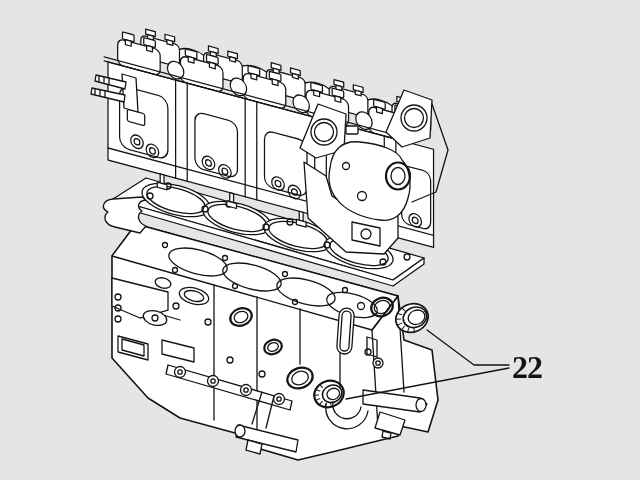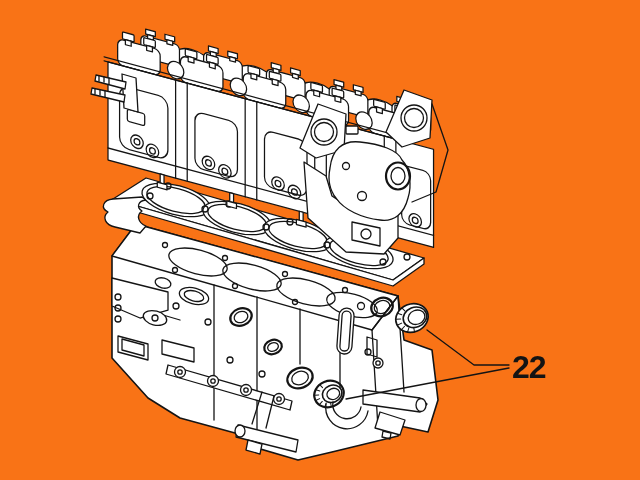--- a/index.html
+++ b/index.html
@@ -1,17 +1,17 @@
 <!DOCTYPE html>
 <html><head>
 <meta charset="utf-8">
 <style>
   html,body{margin:0;padding:0;background:#fff;}
-  .stage{position:relative;width:640px;height:480px;background:#f97316;overflow:hidden;
-         font-family:Liberation Sans, sans-serif;}
+  .stage{position:relative;width:640px;height:480px;background:#e5e5e5;overflow:hidden;
+         font-family:Liberation Serif, serif;}
   svg{position:absolute;left:0;top:0;}
   .ln{fill:none;stroke:#141414;stroke-width:1.3;stroke-linecap:round;stroke-linejoin:round;}
   .fw{fill:#ffffff;stroke:#141414;stroke-width:1.3;stroke-linejoin:round;}
   .fw2{fill:#ffffff;stroke:#141414;stroke-width:1.7;stroke-linejoin:round;}
   .bold{fill:none;stroke:#141414;stroke-width:2.2;}
   .callout{font-weight:700;font-size:32px;letter-spacing:-1px;fill:#141414;}
 </style>
 </head>
 <body>
 

